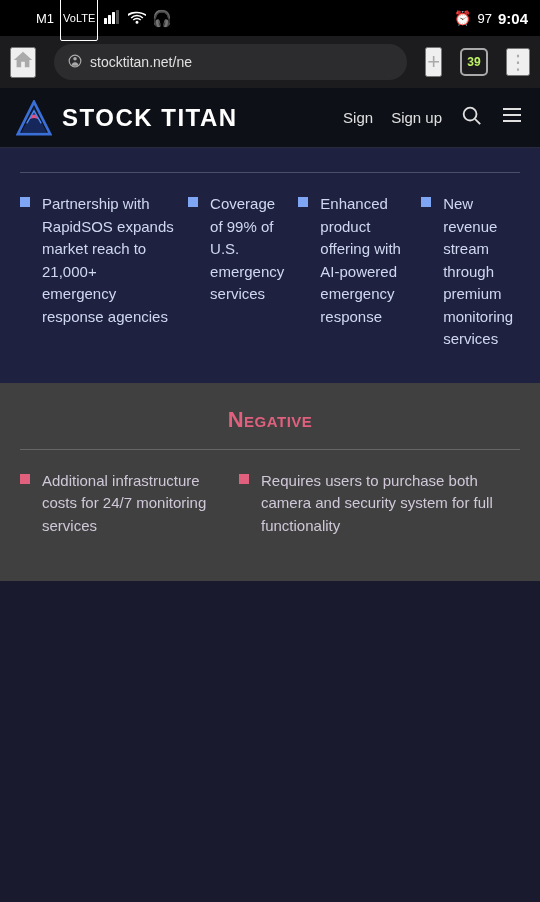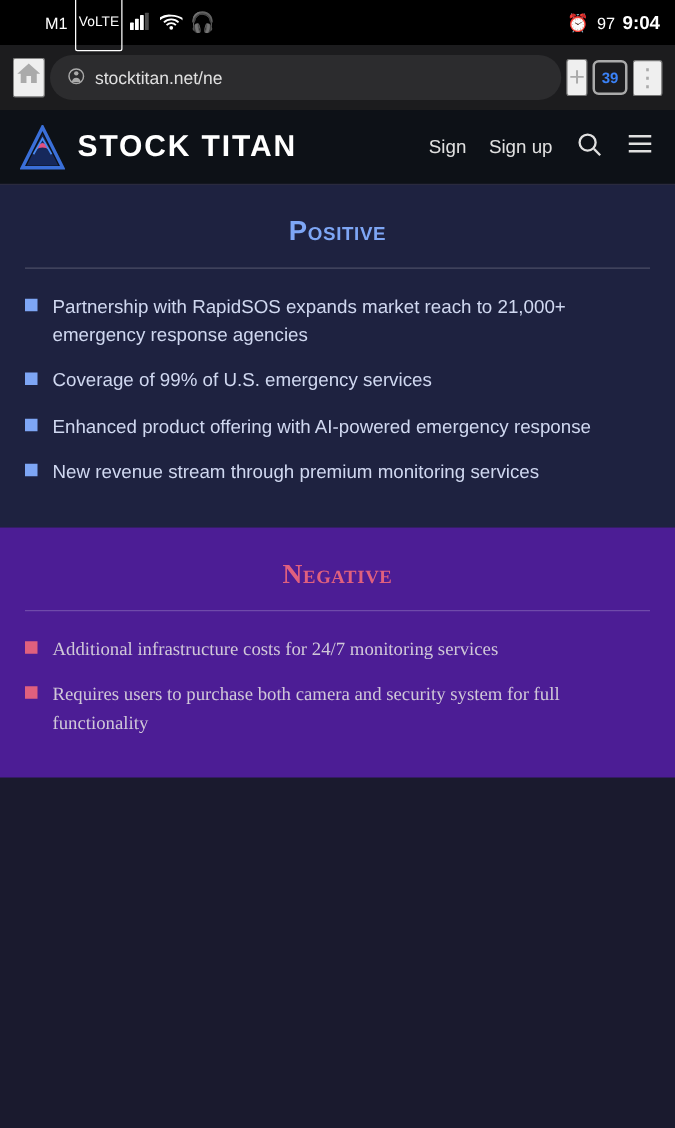--- a/index.html
+++ b/index.html
@@ -38,21 +38,21 @@
       gap: 6px;
       font-size: 13px;
     }
 
     
     .browser-chrome {
       background: #1c1c1e;
       padding: 8px 10px;
       display: flex;
       align-items: center;
-      gap: 4px;
+      gap: 18px;
       height: 52px;
     }
     .browser-home-btn {
       color: #aaa;
       font-size: 20px;
       cursor: pointer;
       min-width: 24px;
     }
     .browser-address-bar {
       flex: 1;
@@ -70,21 +70,21 @@
     }
     .address-text {
       color: #e0e0e0;
       font-size: 14px;
       flex: 1;
     }
     .tab-btn {
       background: transparent;
       border: 2px solid #aaa;
       border-radius: 5px;
-      color: #3b82f6;
+      color: #bef264;
       font-size: 12px;
       font-weight: bold;
       width: 28px;
       height: 28px;
       display: flex;
       align-items: center;
       justify-content: center;
       cursor: pointer;
     }
     .menu-btn {
@@ -181,21 +181,21 @@
     .section-divider {
       border: none;
       border-top: 1px solid rgba(255,255,255,0.2);
       margin-bottom: 20px;
     }
 
     .bullet-list {
       list-style: none;
       padding: 0;
       display: flex;
-      flex-direction: column;
+      flex-direction: row;
       gap: 14px;
     }
     .bullet-item {
       display: flex;
       align-items: flex-start;
       gap: 12px;
       color: #d0d8f0;
       font-size: 15px;
       line-height: 1.5;
     }
@@ -210,23 +210,22 @@
     }
     .positive-section .bullet-square {
       background: #7ea6f5;
     }
     .negative-section .bullet-square {
       background: #e0607e;
     }
 
     
     .negative-section {
-      background: #4c1d95;
-      padding: 24px 20px 32px;
-      font-family: Liberation Serif, serif;
+      background: #404040;
+      padding: 24px 20px 44px;
     }
     .negative-section .bullet-item {
       color: #d0c8d8;
     }
   </style>
 </head>
 <body>
 
 <div class="status-bar">
   <div class="status-left">
@@ -302,21 +301,20 @@
         <line x1="3" y1="12" x2="21" y2="12"></line>
         <line x1="3" y1="18" x2="21" y2="18"></line>
       </svg>
     </button>
   </nav>
 </div>
 
 <div class="main-content">
 
   <div class="positive-section">
-    <h2 class="section-title">Positive</h2>
     <hr class="section-divider">
     <ul class="bullet-list">
       <li class="bullet-item">
         <span class="bullet-square"></span>
         <span>Partnership with RapidSOS expands market reach to 21,000+ emergency response agencies</span>
       </li>
       <li class="bullet-item">
         <span class="bullet-square"></span>
         <span>Coverage of 99% of U.S. emergency services</span>
       </li>

